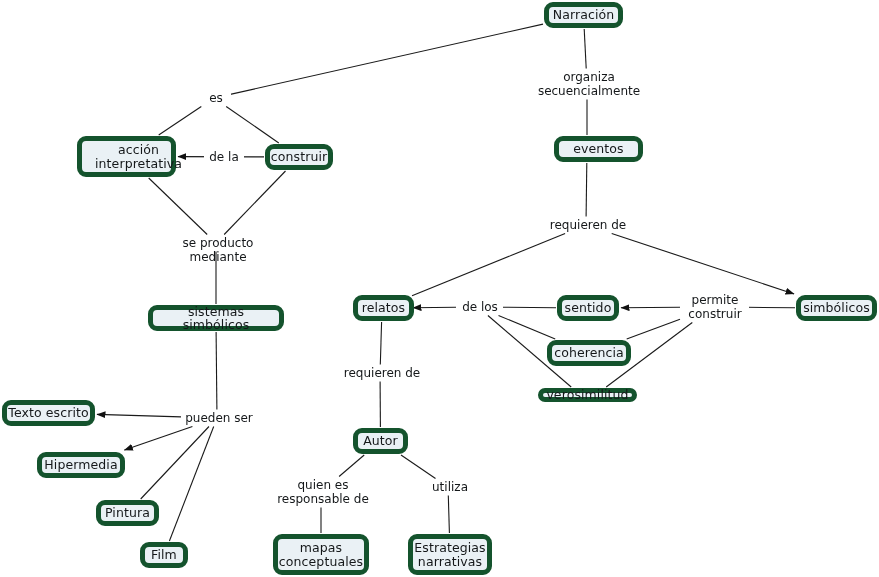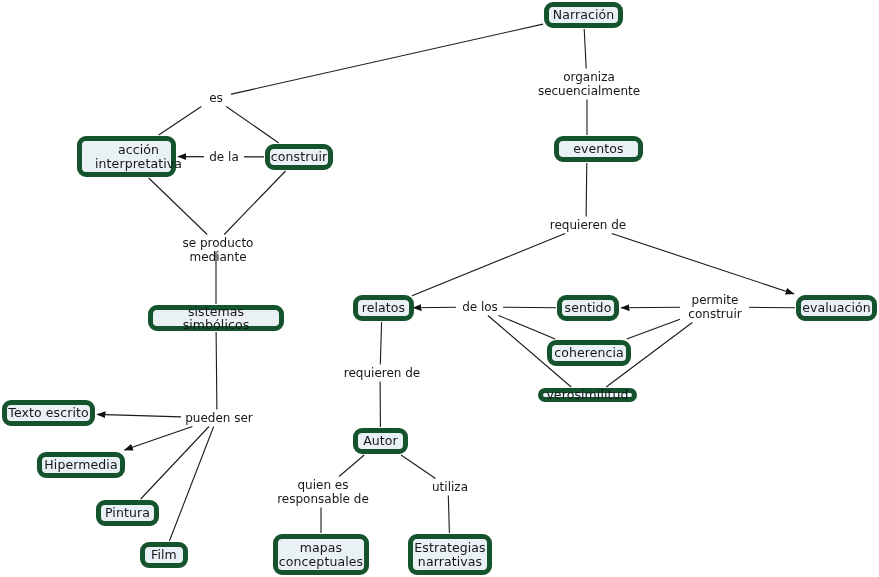--- a/index.html
+++ b/index.html
@@ -101,21 +101,21 @@
   </svg>
   <div id="nodes-layer">
       <div class="node" style="left: 544px; top: 2px; width: 79px; height: 26px;">Narración</div>
       <div class="node" style="left: 77px; top: 136px; width: 99px; height: 41px; padding-left: 24px;">acción
 interpretativa</div>
       <div class="node" style="left: 265px; top: 144px; width: 68px; height: 26px;">construir</div>
       <div class="node" style="left: 554px; top: 136px; width: 89px; height: 26px;">eventos</div>
       <div class="node" style="left: 148px; top: 305px; width: 136px; height: 26px;">sistemas simbólicos</div>
       <div class="node" style="left: 353px; top: 295px; width: 61px; height: 26px;">relatos</div>
       <div class="node" style="left: 557px; top: 295px; width: 62px; height: 26px;">sentido</div>
-      <div class="node" style="left: 796px; top: 295px; width: 81px; height: 26px;">evaluación</div>
+      <div class="node" style="left: 796px; top: 295px; width: 81px; height: 26px;">simbólicos</div>
       <div class="node" style="left: 547px; top: 340px; width: 84px; height: 26px;">coherencia</div>
       <div class="node" style="left: 538px; top: 388px; width: 99px; height: 14px;">verosimilitud</div>
       <div class="node" style="left: 2px; top: 400px; width: 93px; height: 26px;">Texto escrito</div>
       <div class="node" style="left: 37px; top: 452px; width: 88px; height: 26px;">Hipermedia</div>
       <div class="node" style="left: 96px; top: 500px; width: 63px; height: 26px;">Pintura</div>
       <div class="node" style="left: 140px; top: 542px; width: 48px; height: 26px;">Film</div>
       <div class="node" style="left: 353px; top: 428px; width: 55px; height: 26px;">Autor</div>
       <div class="node" style="left: 273px; top: 534px; width: 96px; height: 41px;">mapas
 conceptuales</div>
       <div class="node" style="left: 408px; top: 534px; width: 84px; height: 41px;">Estrategias

